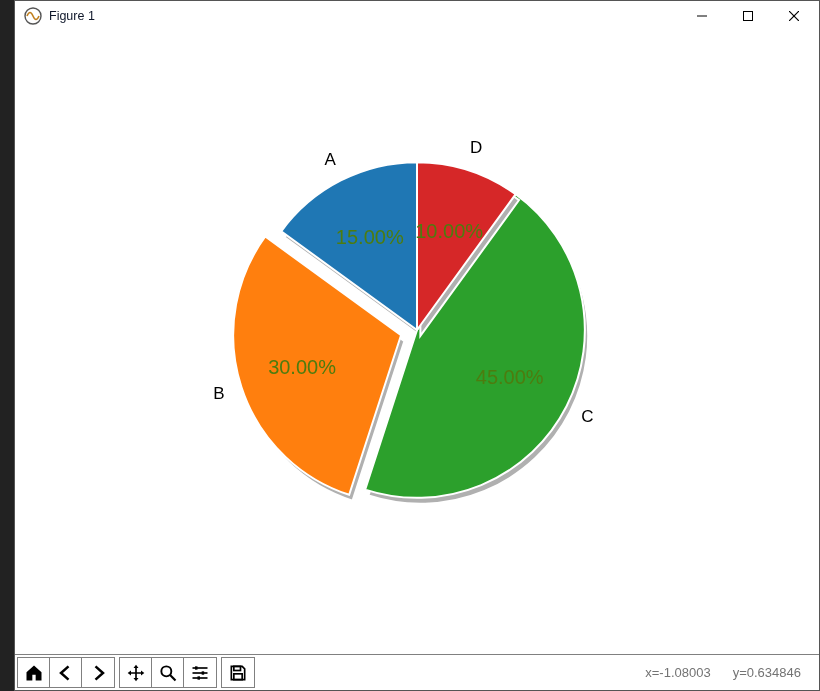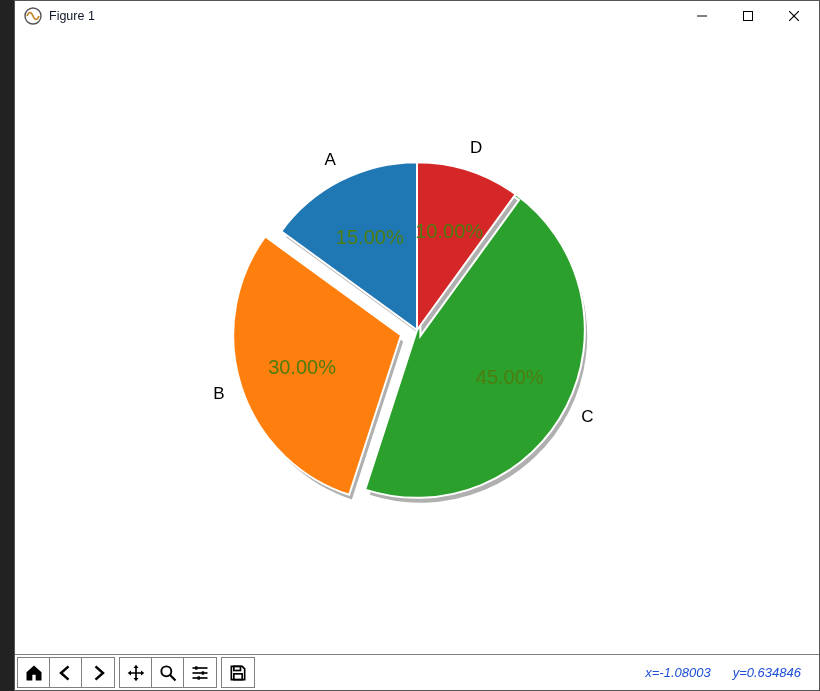--- a/index.html
+++ b/index.html
@@ -14,21 +14,21 @@
     .canvas { flex:1; position:relative; background:#fff; }
     .pie-stage { position:absolute; left:50%; top:48%; transform:translate(-50%,-50%); width:470px; height:470px; }
     .pie-svg { width:100%; height:100%; overflow:visible; }
     .slice-label { position:absolute; font-size:17px; color:#000; transform:translate(-50%,-50%); white-space:nowrap; }
     .pct-label   { position:absolute; font-size:20px; color:#4d7c0f; transform:translate(-50%,-50%); white-space:nowrap; }
     .toolbar { height:36px; border-top:1px solid #808080; display:flex; align-items:stretch; background:#fff; }
     .tgroup { display:flex; border:1px solid #808080; margin:2px 0 2px 2px; }
     .tgroup + .tgroup { margin-left:4px; }
     .tool-btn { width:32px; height:30px; display:flex; align-items:center; justify-content:center; border-right:1px solid #808080; cursor:pointer; }
     .tool-btn:last-child { border-right:none; }
-    .status { margin-left:auto; display:flex; align-items:center; gap:22px; padding-right:18px; font-size:13px; color:#1d4ed8;font-style:italic; }
+    .status { margin-left:auto; display:flex; align-items:center; gap:22px; padding-right:18px; font-size:13px; color:#737373; }
   </style>
 </head>
 <body>
 
 <div class="left-edge"></div>
 
 <div class="window">
 
   <div class="titlebar">
     <span class="app-icon">

